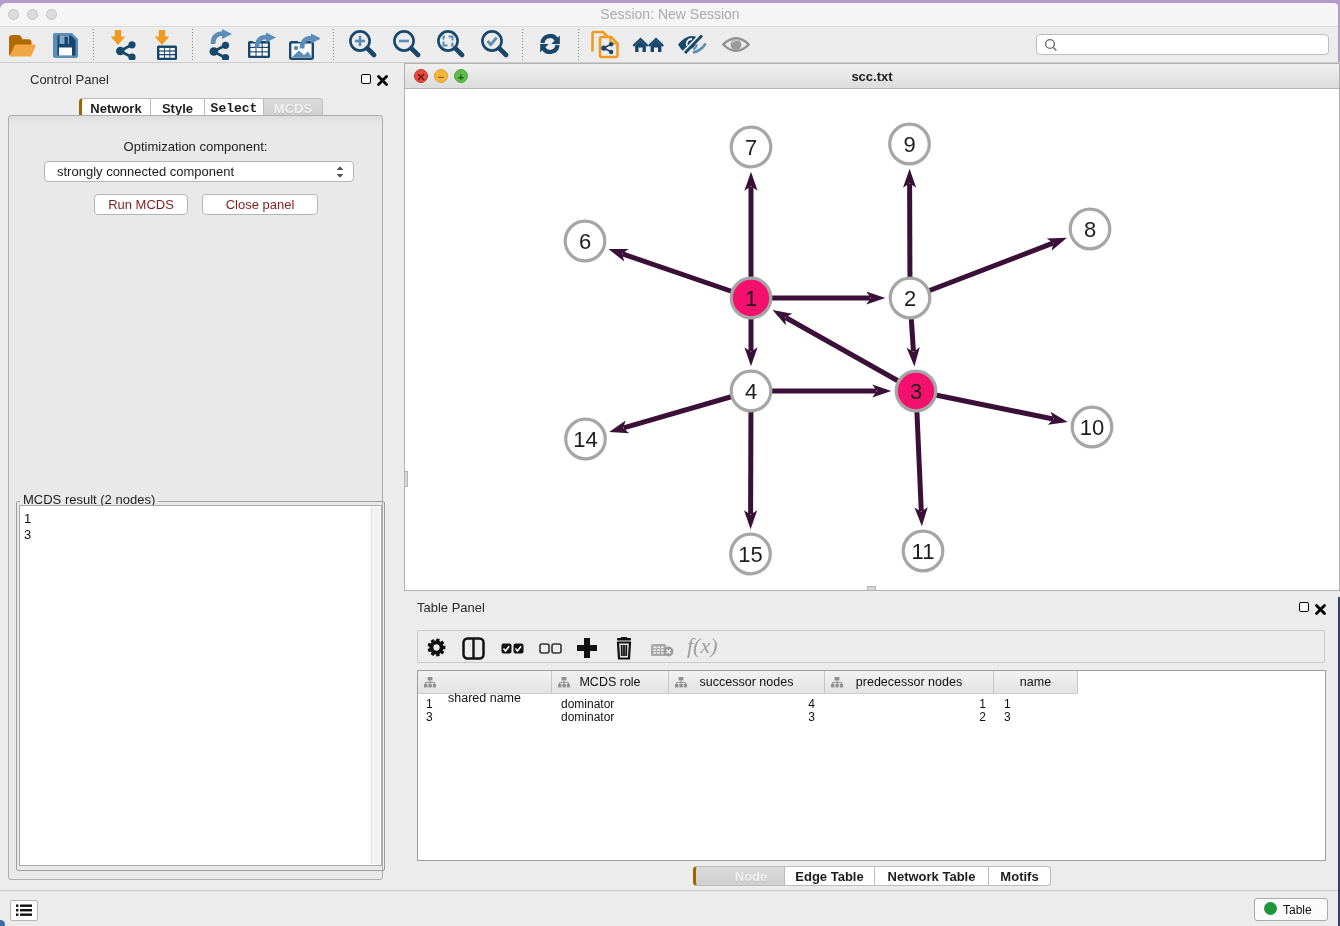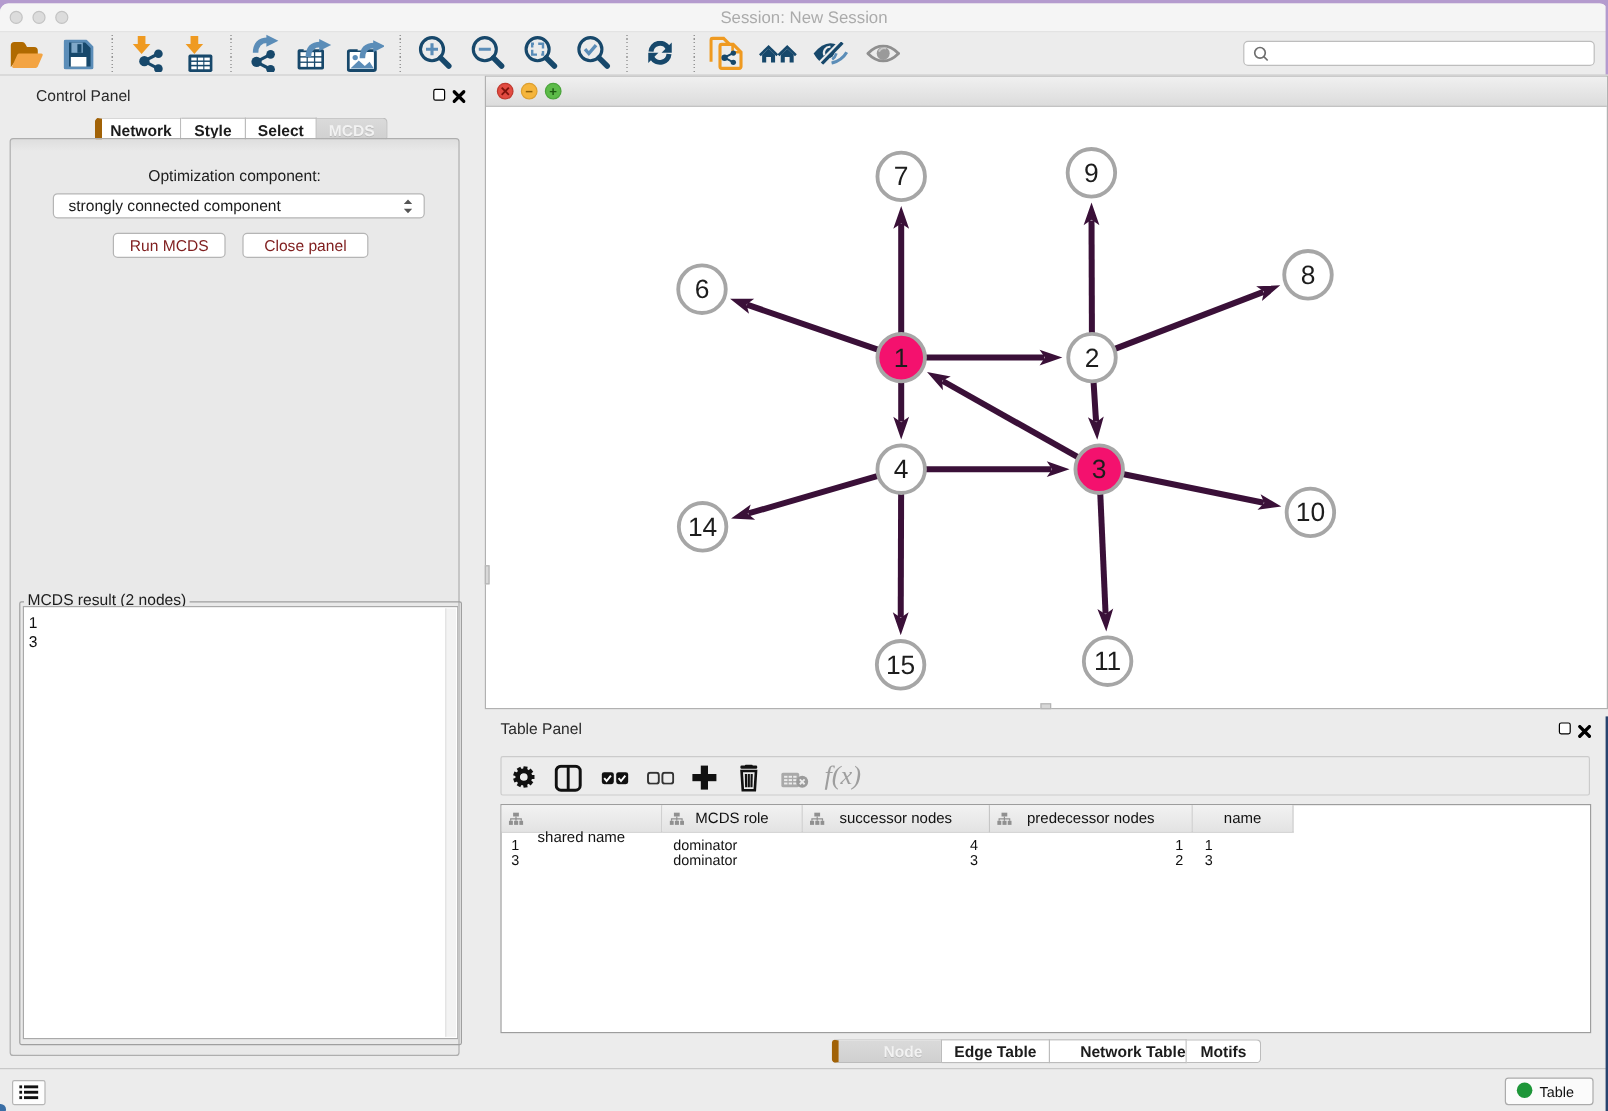--- a/index.html
+++ b/index.html
@@ -13,21 +13,21 @@
 .title { position:absolute; top:3px; width:100%; text-align:center; font-size:14px; color:#ababab; }
 
 .toolbar { position:absolute; top:24px; left:0; width:100%; height:36px; background:#ececec; border-bottom:1px solid #cdcdcd; }
 .tbsep { position:absolute; top:2px; width:1px; height:32px; background-image:repeating-linear-gradient(#808080 0 1px, transparent 1px 3px); }
 .searchbox { position:absolute; left:1036px; top:7px; width:293px; height:21px; background:#fff; border:1px solid #bdbdbd; border-radius:4px; }
 
 .panhead { font-size:13px; color:#2b2b2b; }
 .sqicon { position:absolute; width:10px; height:10px; border:1.6px solid #000; border-radius:2px; background:#fff; }
 .tabs { position:absolute; display:flex; height:20px; }
 .tab { font-size:13px; font-weight:bold; color:#1c1c1c; background:#fff; border:1px solid #bcbcbc; border-left:none; text-align:center; line-height:19px; }
-.tab.first { border-left:6px solid #a16207; border-radius:4px 0 0 4px; }
+.tab.first { border-left:3px solid #a16207; border-radius:4px 0 0 4px; }
 .tab.last { border-radius:0 4px 4px 0; }
 .tab.dis { background:linear-gradient(#dadada,#d0d0d0); color:#f2f2f2; text-shadow:0 1px 0 #bbb; }
 .ctlbox { position:absolute; left:8px; top:112px; width:375px; height:765px; border:1px solid #aeaeae; background:linear-gradient(#dedede, #e9e9e9 10px); border-radius:3px; }
 .cbtn { position:absolute; height:21px; background:#fff; border:1px solid #b5b5b5; border-radius:4px; font-size:13px; color:#7f1d1d; text-align:center; line-height:19px; }
 .mcdsborder { position:absolute; left:16px; top:498px; width:369px; height:370px; border:1px solid #9f9f9f; border-radius:2px; }
 .mcdslegend { position:absolute; left:20px; top:489px; font-size:13px; color:#1c1c1c; background:#e9e9e9; padding:0 3px; }
 .mcdsarea { position:absolute; left:19px; top:502px; width:363px; height:361px; background:#fff; border:1px solid #a9a9a9; font-size:13px; color:#111; padding:5px 0 0 4px; line-height:16px; }
 .mcscroll { position:absolute; right:1px; top:1px; width:9px; height:357px; background:#f3f3f3; border-left:1px solid #e0e0e0; }
 
 .netwin { position:absolute; left:404px; top:60px; width:936px; height:528px; background:#fff; border:1px solid #b1b1b1; }
@@ -204,43 +204,44 @@
   </div>
 
   <div class="abs panhead" style="left:30px; top:69px;">Control Panel</div>
   <div class="sqicon" style="left:361px; top:71px;"></div>
   <svg class="abs" style="left:377px;top:72px;" width="11" height="11" viewBox="0 0 11 11">
       <path d="M1.5,1.5 L9.5,9.5 M9.5,1.5 L1.5,9.5" stroke="#000" stroke-width="2.8" stroke-linecap="round"></path>
     </svg>
   <div class="tabs" style="left:79px; top:95px;">
     <div class="tab first" style="width:72px;">Network</div>
     <div class="tab" style="width:54px;">Style</div>
-    <div class="tab" style="width:59px;">Select</div>
+    <div class="tab" style="width:59px;font-family:Liberation Mono, monospace;">Select</div>
     <div class="tab last dis" style="width:59px;">MCDS</div>
   </div>
   <div class="ctlbox">
     <div class="abs" style="left:0; top:23px; width:100%; text-align:center; font-size:13px; color:#1c1c1c;">Optimization component:</div>
     <div class="abs" style="left:35px; top:45px; width:310px; height:21px; background:#fff; border:1px solid #b5b5b5; border-radius:4px;">
       <div class="abs" style="left:12px; top:2px; font-size:13px; color:#1c1c1c;">strongly connected component</div>
       <svg width="12" height="16" style="position:absolute; right:7px; top:2px;" viewBox="0 0 12 16">
           <path d="M2.5 6 L6 2.2 L9.5 6 Z M2.5 10 L6 13.8 L9.5 10 Z" fill="#555"></path>
         </svg>
     </div>
     <div class="cbtn" style="left:85px; top:78px; width:94px;">Run MCDS</div>
-    <div class="cbtn" style="left:193px; top:78px; width:105px;">Close panel</div>
+    <div class="cbtn" style="left:193px; top:78px; width:116px;">Close panel</div>
   </div>
   <div class="mcdsborder"></div>
   <div class="mcdslegend">MCDS result (2 nodes)</div>
   <div class="mcdsarea">1<br>3<div class="mcscroll"></div></div>
 
   <div class="netwin">
     <div class="nettitle">
       <div class="tlb" style="left:9px; background:#e24b41; border:1px solid #c0392e; color:#7e120b;">✕</div>
       <div class="tlb" style="left:29px; background:#f5b53c; border:1px solid #dd9f2e; color:#8d5f09;">−</div>
       <div class="tlb" style="left:49px; background:#5dbb49; border:1px solid #4aa43a; color:#1c5a10;">+</div>
+      <div class="t">scc.txt</div>
     </div>
     <svg id="graph" width="933" height="501" style="position:absolute; left:0; top:26px;" viewBox="0 0 933 501">
       <g stroke="#3a1038" stroke-width="5">
 <line x1="346.0" y1="208.0" x2="346.0" y2="96.7"></line>
 <line x1="346.0" y1="208.0" x2="217.5" y2="163.9"></line>
 <line x1="346.0" y1="208.0" x2="465.3" y2="208.0"></line>
 <line x1="346.0" y1="208.0" x2="346.0" y2="261.3"></line>
 <line x1="505.0" y1="208.0" x2="504.6" y2="93.7"></line>
 <line x1="505.0" y1="208.0" x2="647.9" y2="153.2"></line>
 <line x1="505.0" y1="208.0" x2="508.4" y2="261.4"></line>
@@ -414,21 +415,21 @@
       <div class="trow" style="left:586px;top:26px;">1</div>
       <div class="trow" style="left:8px;top:39px;">3</div>
       <div class="trow" style="left:143px;top:39px;">dominator</div>
       <div class="trow" style="left:251px;top:39px;width:146px;text-align:right;">3</div>
       <div class="trow" style="left:407px;top:39px;width:161px;text-align:right;">2</div>
       <div class="trow" style="left:586px;top:39px;">3</div>
   </div>
   <div class="tabs btabs" style="left:693px;">
     <div class="tab first dis" style="width:92px;padding-left:22px;">Node Table</div>
     <div class="tab" style="width:90px;">Edge Table</div>
-    <div class="tab" style="width:114px;text-align:right;">Network Table</div>
+    <div class="tab" style="width:114px;">Network Table</div>
     <div class="tab last" style="width:62px;">Motifs</div>
   </div>
 
   <div class="statusbar">
     <div class="abs" style="left:10px; top:9px; width:28px; height:21px; background:#fdfdfd; border:1px solid #b5b5b5; border-radius:2px;">
       <svg width="16" height="13" viewBox="0 0 16 13" style="position:absolute;left:5px;top:3px;">
         <g fill="#111">
             <rect x="0" y="0.5" width="2.4" height="2.4"></rect>
             <rect x="0" y="5" width="2.4" height="2.4"></rect>
             <rect x="0" y="9.5" width="2.4" height="2.4"></rect>

